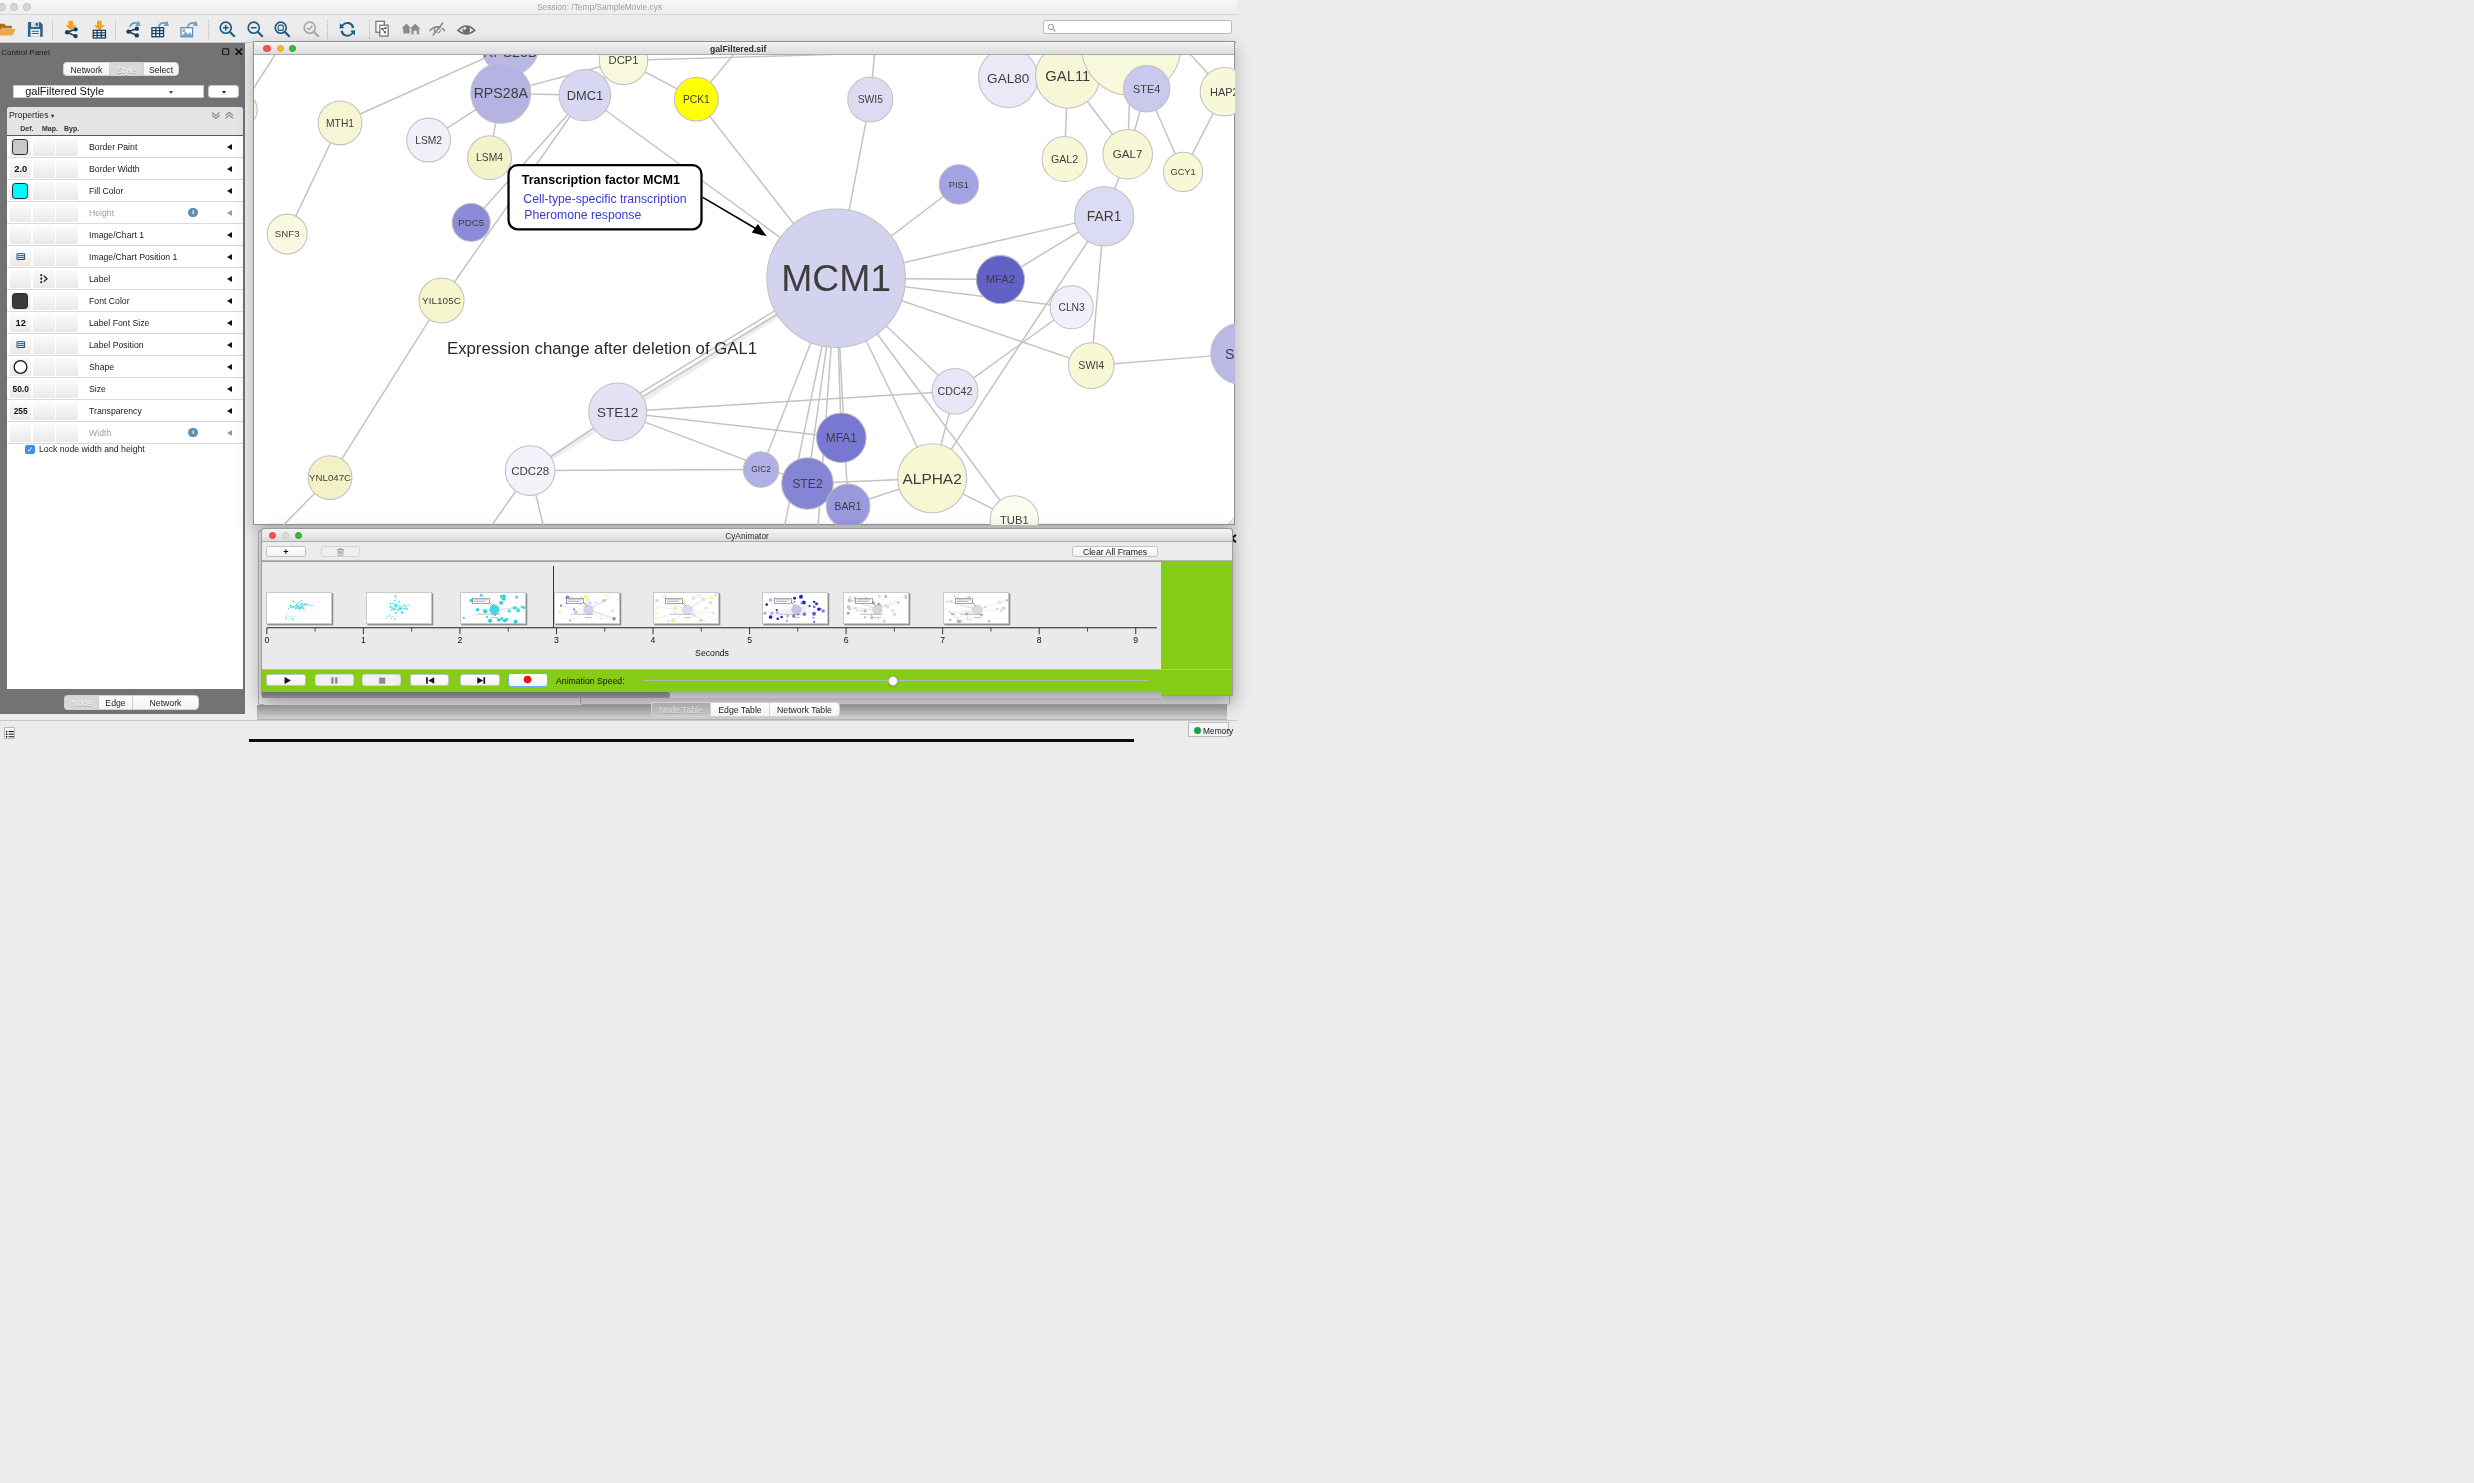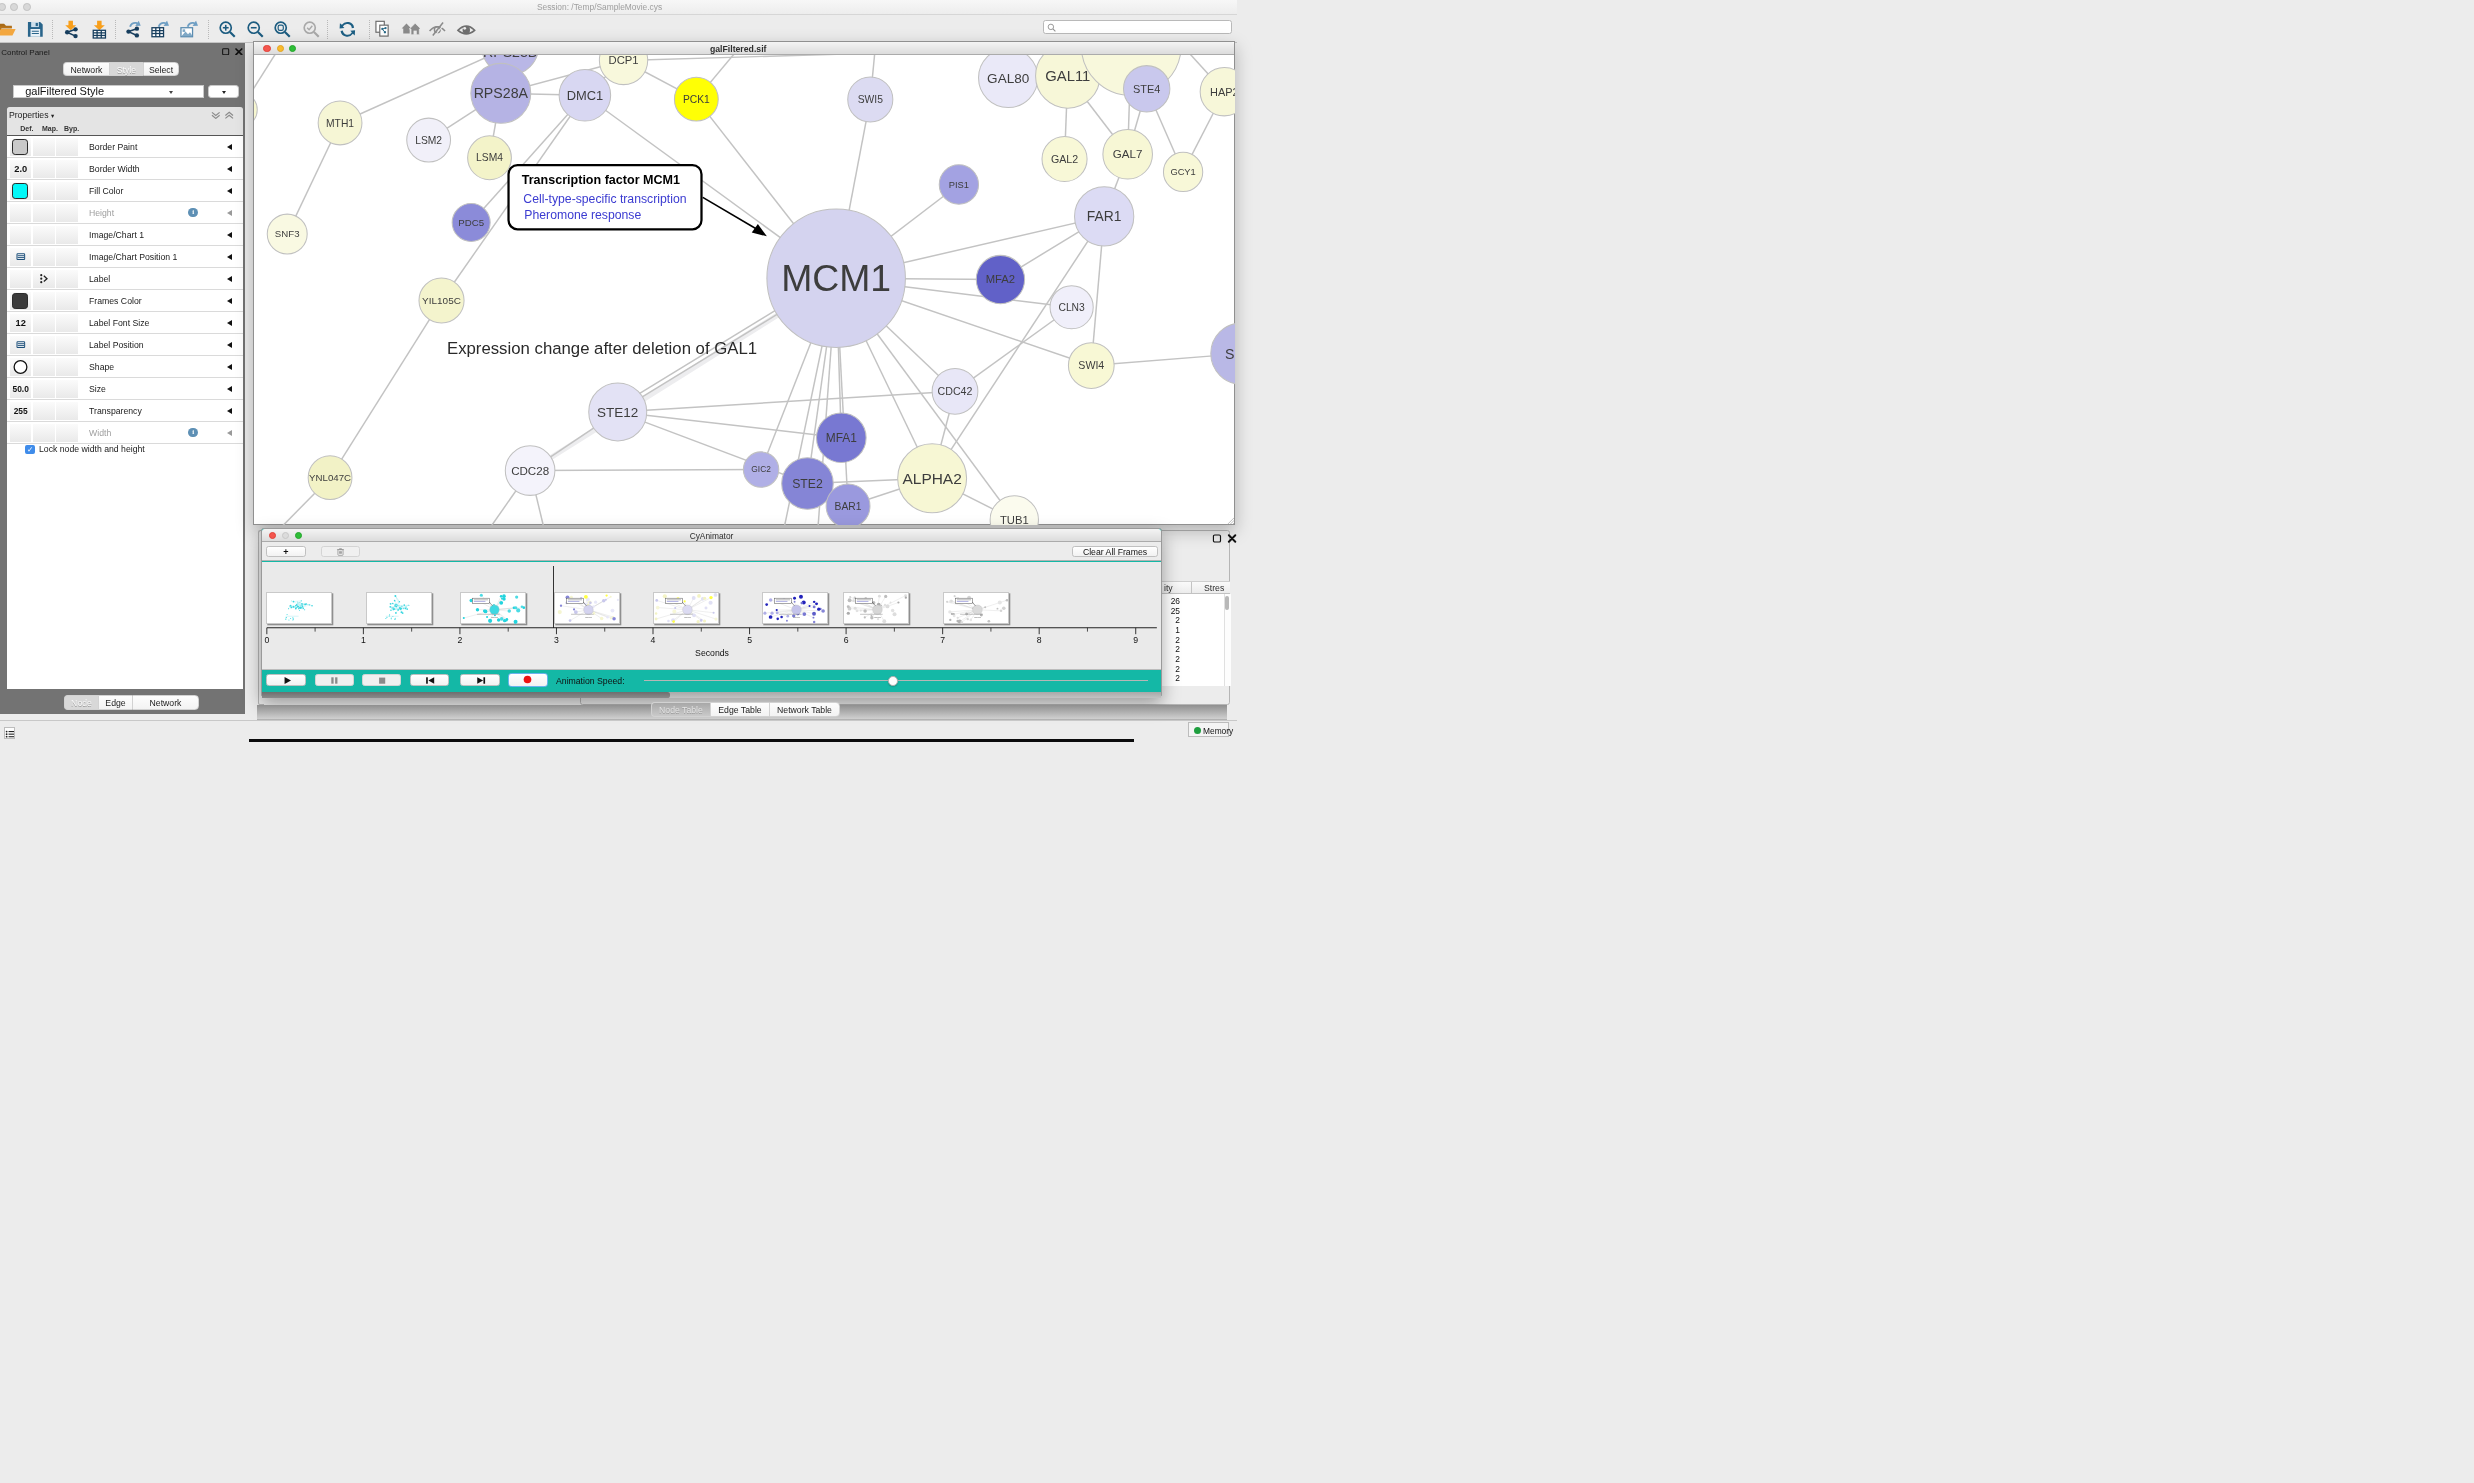--- a/index.html
+++ b/index.html
@@ -47,21 +47,21 @@
 .winbar .wt { position:absolute; width:100%; text-align:center; top:1.9px; font-size:8.4px; color:#2e2e2e; }
 .tl { position:absolute; top:2.9px; width:7.4px; height:7.4px; border-radius:50%; }
 .tl.r { background:#f4564e; border:0.3px solid #e14139; }
 .tl.y { background:#f9bb2d; border:0.3px solid #e2a424; }
 .tl.g { background:#2ebe37; border:0.3px solid #24a52c; }
 .tl.off { background:#dcdcdc; border:0.3px solid #c8c8c8; }
 
 #netwin { position:absolute; left:253px; top:41px; width:982px; height:484px; background:#fff; border:0.6px solid #909090; box-shadow:0 6.4px 16px rgba(0,0,0,0.25); }
 #netcanvas { position:absolute; left:0; top:13.2px; width:981px; height:470px; }
 
-#cywin { position:absolute; left:261px; top:528px; width:901px; height:168px; background:#14b8a6; border:0.6px solid #9a9a9a; border-radius:2.6px 2.6px 0 0; box-shadow:0 7.7px 18px rgba(0,0,0,0.35); }
+#cywin { position:absolute; left:261px; top:528px; width:972px; height:168px; background:#84cc16; border:0.6px solid #9a9a9a; border-radius:2.6px 2.6px 0 0; box-shadow:0 7.7px 18px rgba(0,0,0,0.35); }
 .cybtn { position:absolute; height:11.3px; background:linear-gradient(#ffffff,#f2f2f2); border:0.6px solid #c0c0c0; border-radius:2.6px; }
 .cybtn.dis { background:#f0f0f0; border-color:#d4d4d4; }
 #cyruler { position:absolute; left:0; top:0; }
 
 #tablepanel { position:absolute; left:580px; top:530px; width:650px; height:175px; background:#ececec; border:0.6px solid #b5b5b5; border-radius:2.6px; }
 
 #tabletabs { left:651px; top:702px; }
 #statusline { position:absolute; left:0; top:720px; width:1237px; height:0; border-top:0.6px solid #c8c8c8; }
 #listbtn { position:absolute; left:3.9px; top:727px; width:11.3px; height:11.6px; background:#fdfdfd; border:0.6px solid #bdbdbd; }
 #membtn { position:absolute; left:1188px; top:722px; width:41px; height:15px; background:#f4f4f4; border:0.6px solid #bcbcbc; font-size:8.4px; color:#111; }
@@ -282,21 +282,21 @@
           <div class="pcell c3"></div>
           <div class="plabel">Label</div>
           <div class="parrow"></div>
         </div>
       <div class="prow">
           <div class="pcell c1">
             <div class="swatch" style="background:#3a3a3a;"></div>
           </div>
           <div class="pcell c2"></div>
           <div class="pcell c3"></div>
-          <div class="plabel">Frames Color</div>
+          <div class="plabel">Font Color</div>
           <div class="parrow"></div>
         </div>
       <div class="prow">
           <div class="pcell c1">
             <div class="ptext">12</div>
           </div>
           <div class="pcell c2"></div>
           <div class="pcell c3"></div>
           <div class="plabel">Label Font Size</div>
           <div class="parrow"></div>

